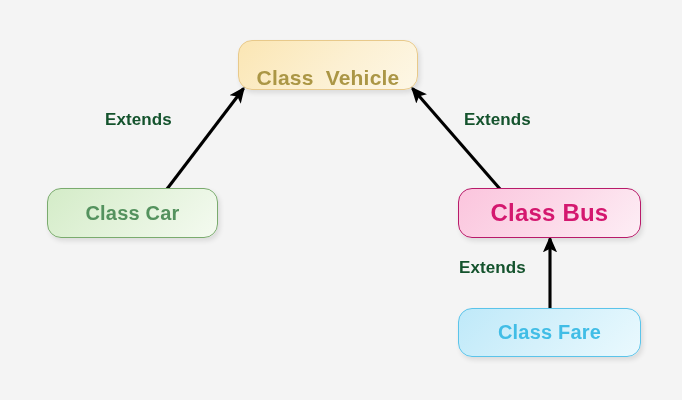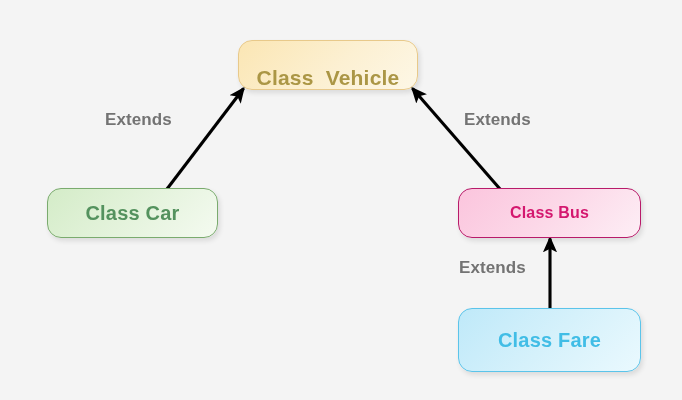--- a/index.html
+++ b/index.html
@@ -74,38 +74,38 @@
   #node-bus {
     left: 458px;
     top: 188px;
     width: 183px;
     height: 50px;
     border-color: #b81b6a;
     background: linear-gradient(135deg, #fbc5dd 0%, #fcd8e8 50%, #fdeef5 100%);
   }
   #node-bus .node-label {
     color: #d4186f;
-    font-size: 16px;
+    font-size: 24px;
   }
   
   #node-fare {
     left: 458px;
     top: 308px;
     width: 183px;
-    height: 64px;
+    height: 49px;
     border-color: #5bc4ea;
     background: linear-gradient(135deg, #bfe9f9 0%, #d5f1fb 50%, #eaf9fe 100%);
   }
   #node-fare .node-label {
     color: #41bde6;
     font-size: 20px;
   }
   .edge-label {
     position: absolute;
-    color: #737373;
+    color: #14532d;
     font-weight: bold;
     font-size: 17px;
     letter-spacing: 0.1px;
     white-space: nowrap;
     z-index: 3;
   }
   #edge-label-car-vehicle { left: 105px; top: 110px; }
   #edge-label-bus-vehicle { left: 464px; top: 110px; }
   #edge-label-fare-bus   { left: 459px; top: 258px; }
 </style>

